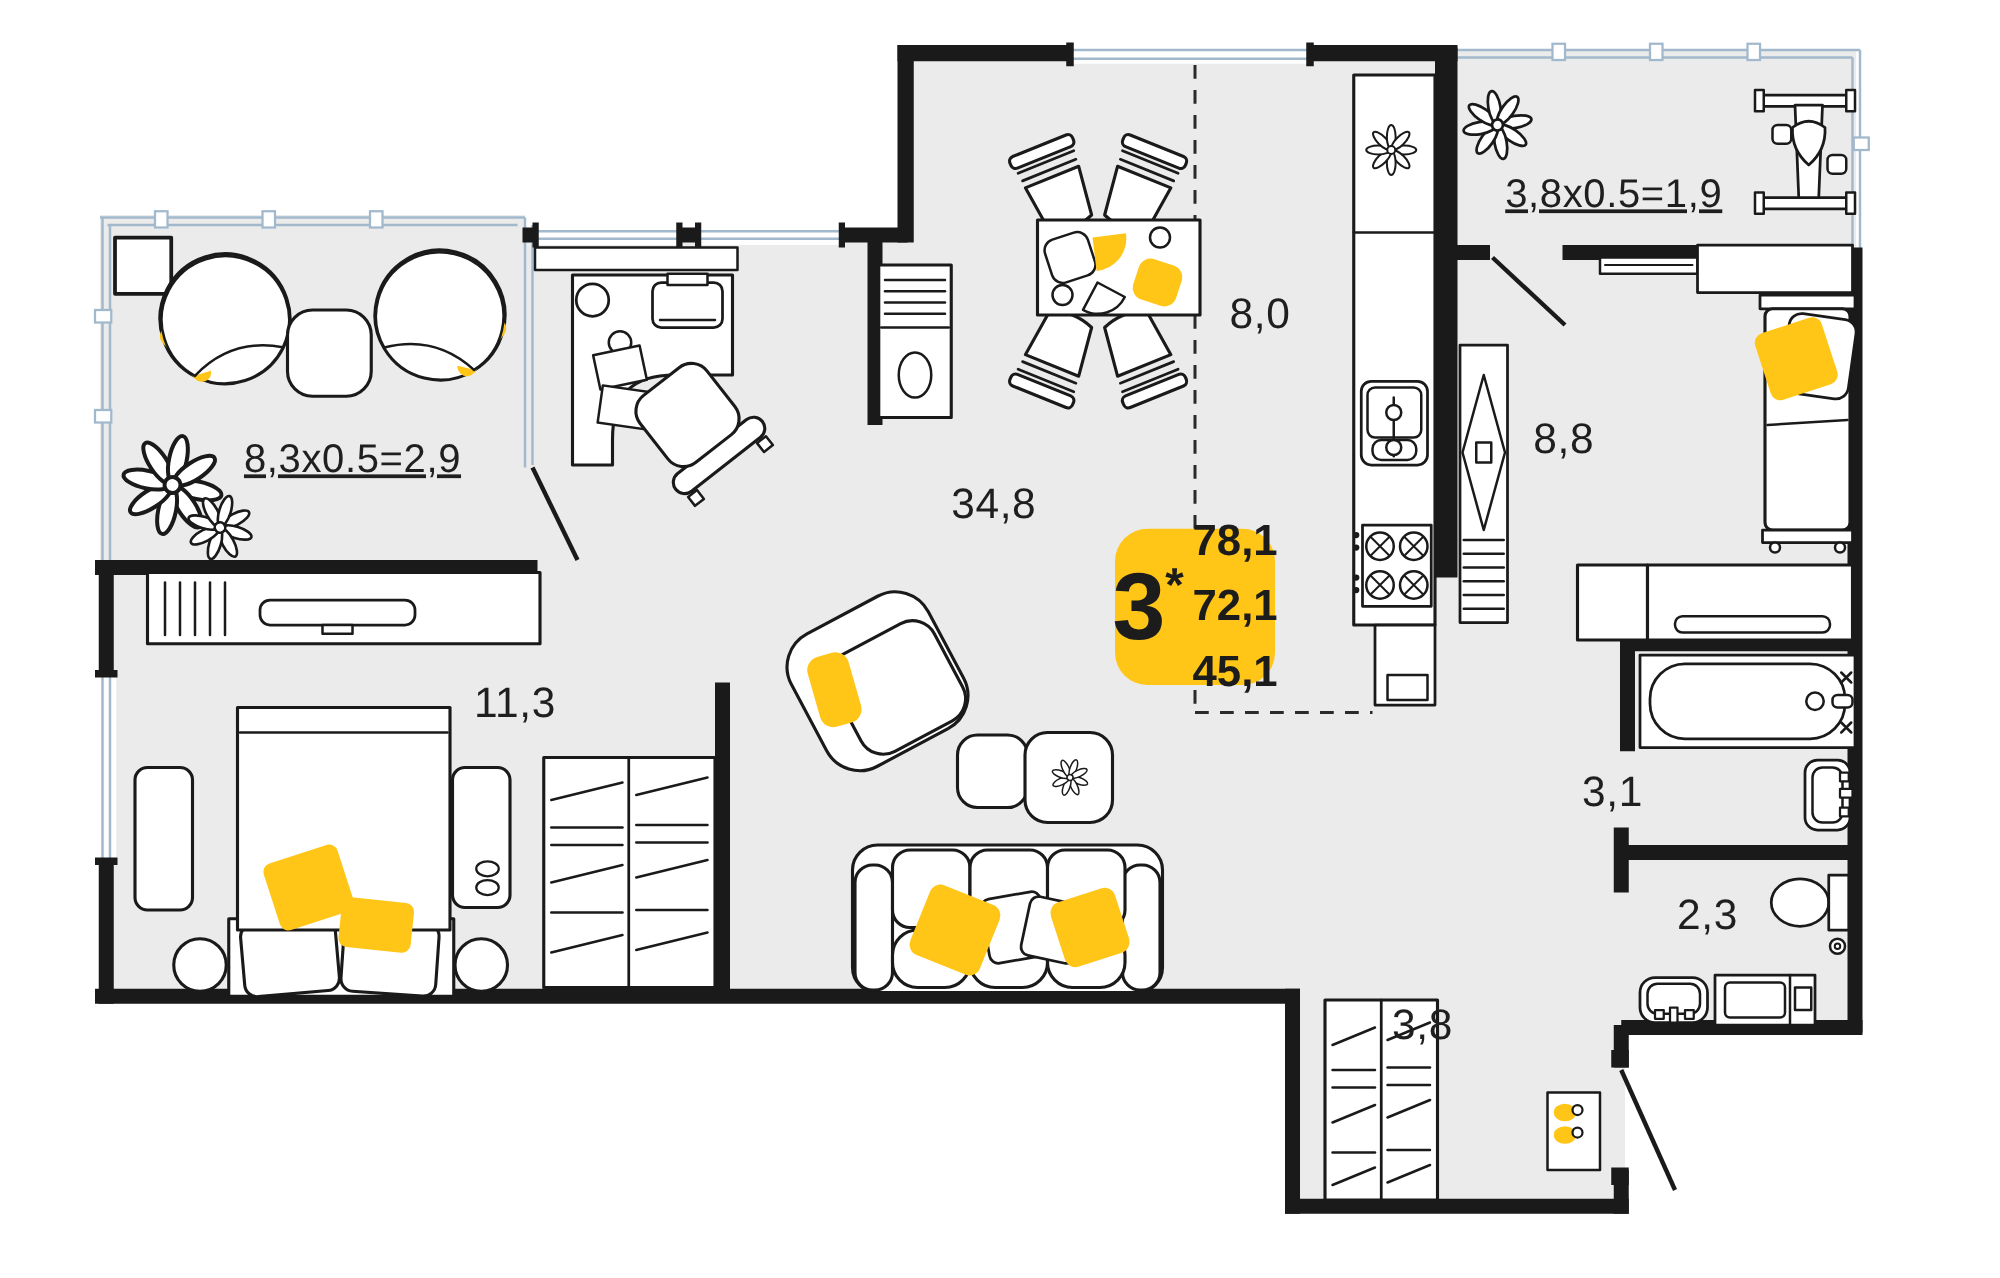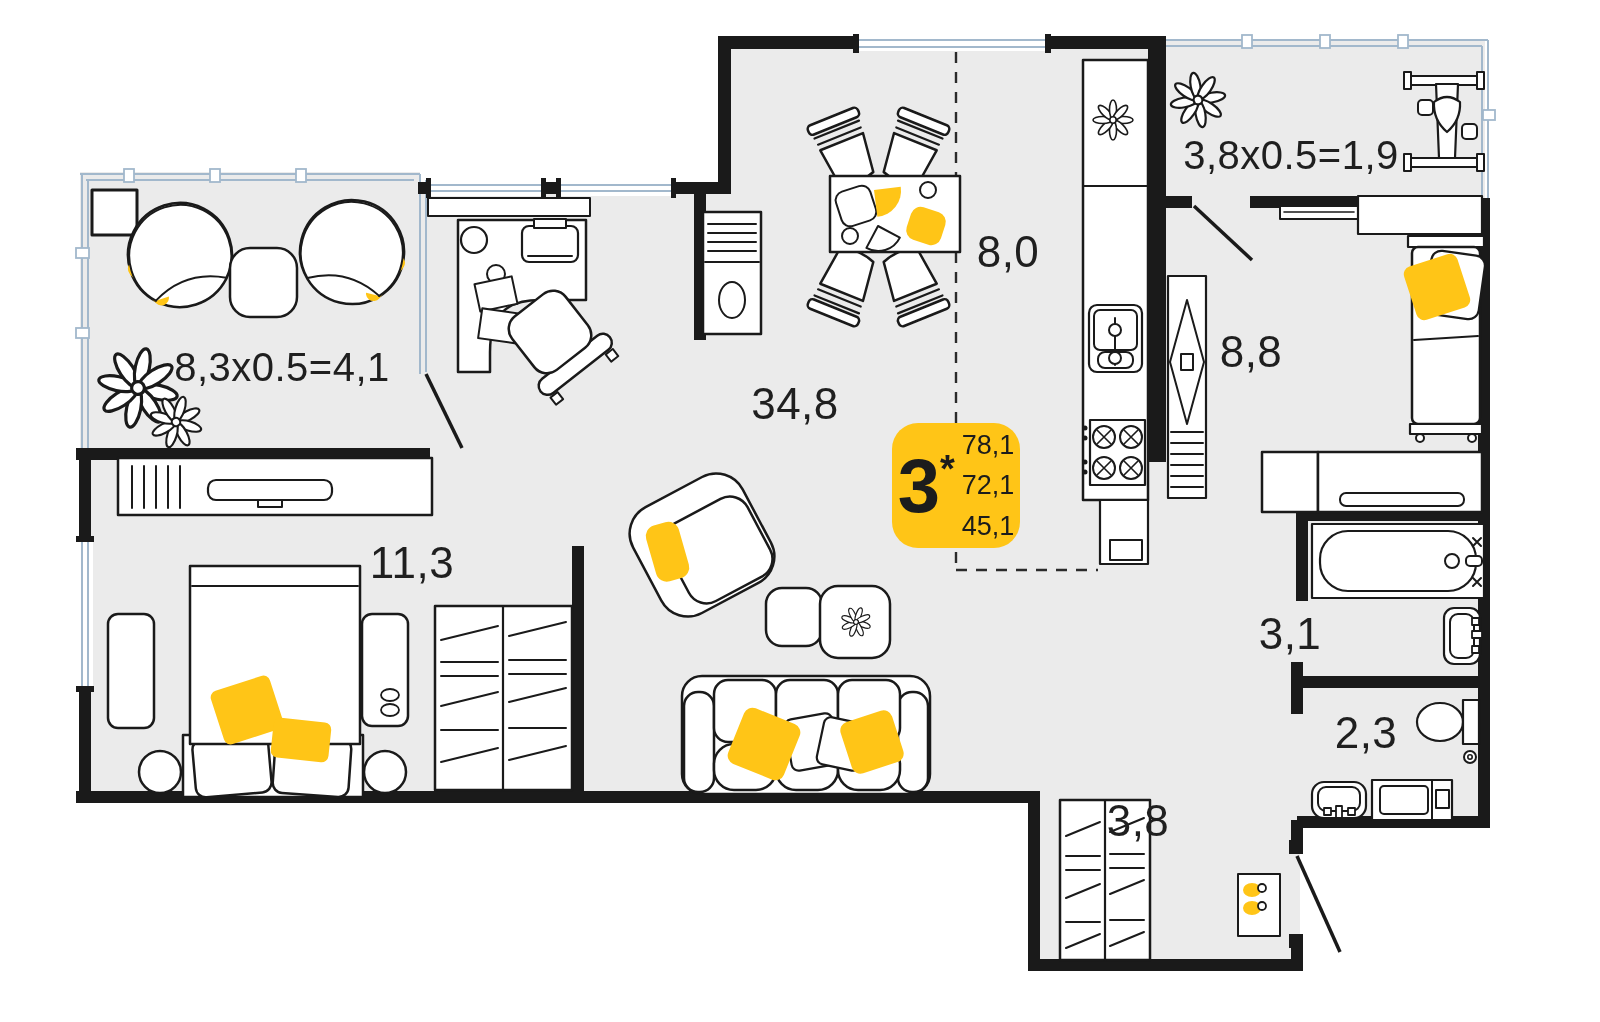--- a/index.html
+++ b/index.html
@@ -1,28 +1,28 @@
 <!DOCTYPE html>
 <html><head>
 <meta charset="utf-8">
 <style>
   html,body{margin:0;padding:0;background:#fff;}
   #stage{position:relative;width:1600px;height:1022px;background:#fff;overflow:hidden;
          font-family:"Liberation Sans",sans-serif;}
   #plan-svg{position:absolute;left:0;top:0;}
   .lbl{position:absolute;transform:translate(-50%,-50%);color:#1f1f1f;
-       font-size:44px;letter-spacing:.5px;white-space:nowrap;}
-  .lbl.formula{font-size:40px;}
+       font-size:34px;letter-spacing:.5px;white-space:nowrap;}
+  .lbl.formula{font-size:32px;text-decoration:underline;}
   .badge{position:absolute;left:892px;top:423px;width:128px;height:125px;
          background:#ffc517;border-radius:26px;display:flex;align-items:center;
          justify-content:center;gap:7px;color:#1c1c1c;}
   .badge-rooms{font-size:76px;font-weight:700;line-height:1;display:flex;align-items:flex-start;}
   .badge-star{font-size:38px;font-weight:700;line-height:1;margin-top:2px;}
   .badge-areas{display:flex;flex-direction:column;align-items:flex-end;
-               font-size:27px;font-weight:400;line-height:1.5;}
+               font-size:35px;font-weight:700;line-height:1.5;}
 </style>
 </head>
 <body>
 
 <div id="stage">
 
 <svg id="plan-svg" width="1600" height="1022" viewBox="0 0 1600 1022">
   <defs>
     <g id="flower">
       <g fill="#fff" stroke="#1a1a1a" stroke-width="2">
@@ -397,21 +397,21 @@
     <g>
       <rect x="1238" y="874" width="42" height="62" stroke-width="2"></rect>
       <ellipse cx="1252" cy="890" rx="9" ry="7" fill="#ffc517" stroke="none"></ellipse>
       <ellipse cx="1252" cy="908" rx="9" ry="7" fill="#ffc517" stroke="none"></ellipse>
       <circle cx="1262" cy="888" r="4" stroke-width="1.8"></circle>
       <circle cx="1262" cy="906" r="4" stroke-width="1.8"></circle>
     </g>
   </g>
 </svg>
 
-<div class="lbl formula" style="left:282px;top:367px">8,3x0.5=4,1</div>
+<div class="lbl formula" style="left:282px;top:367px">8,3x0.5=2,9</div>
 <div class="lbl" style="left:412px;top:563px">11,3</div>
 <div class="lbl" style="left:795px;top:404px">34,8</div>
 <div class="lbl" style="left:1008px;top:252px">8,0</div>
 <div class="lbl formula" style="left:1291px;top:155px">3,8x0.5=1,9</div>
 <div class="lbl" style="left:1251px;top:352px">8,8</div>
 <div class="lbl" style="left:1290px;top:634px">3,1</div>
 <div class="lbl" style="left:1366px;top:733px">2,3</div>
 <div class="lbl" style="left:1138px;top:821px">3,8</div>
 
 <div class="badge">

